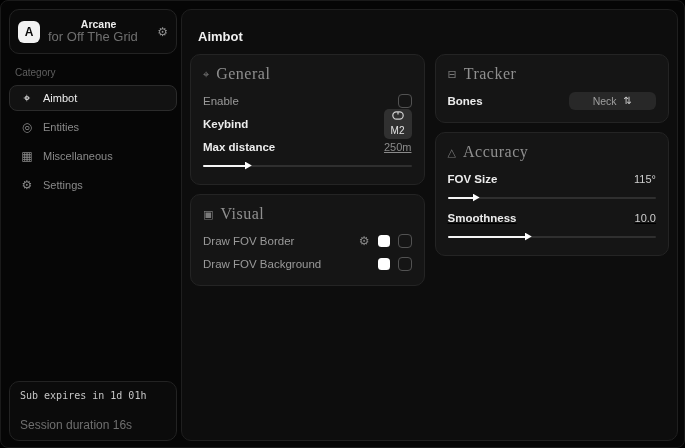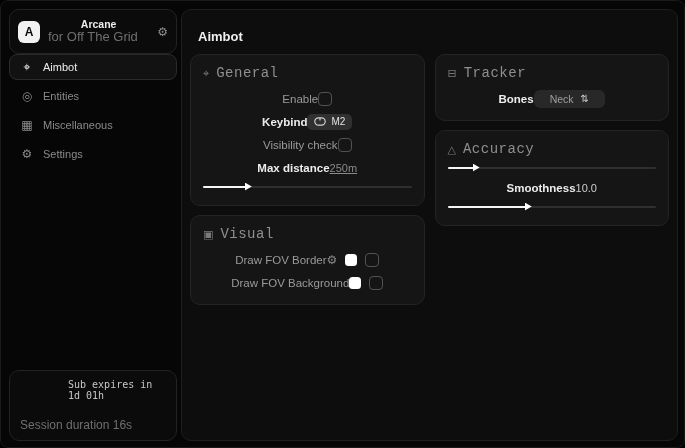--- a/index.html
+++ b/index.html
@@ -17,48 +17,48 @@
   .brand-gear { font-size:12px; color:#8f8f8f; font-family:"DejaVu Sans", sans-serif; cursor:default; }
 
   .category { margin:13px 0 7px 6px; font-size:10px; color:#5f5f5f; }
   .menu { display:flex; flex-direction:column; gap:3px; }
   .menu-item { display:flex; align-items:center; gap:9px; height:26px; padding:0 10px; border-radius:8px; border:1px solid transparent; color:#8a8a8a; font-size:11px; cursor:default; }
   .menu-item.active { background:#121212; border-color:#2b2b2b; color:#ededed; }
   .menu-icon { font-size:12px; width:14px; text-align:center; font-family:"DejaVu Sans", sans-serif; color:inherit; }
 
   .sidebar-spacer { flex:1; }
   .footer-card { border:1px solid #232323; border-radius:10px; padding:8px 10px; background:#0b0b0b; }
-  .footer-line1 { font-family:"DejaVu Sans Mono", monospace; font-size:10px; color:#c7c7c7;margin-left:48px; }
+  .footer-line1 { font-family:"DejaVu Sans Mono", monospace; font-size:10px; color:#c7c7c7; }
   .footer-line2 { margin-top:17px; font-size:12px; color:#6f6f6f; }
 
   
   .main { position:absolute; left:180px; top:8px; width:497px; height:432px; background:#0d0d0d; border:1px solid #1f1f1f; border-radius:10px; padding:8px; }
   .main-title { margin:11px 0 10px 8px; font-size:13px; font-weight:bold; color:#f0f0f0; }
   .columns { display:flex; gap:10px; }
   .col { display:flex; flex-direction:column; gap:9px; width:236px; }
 
   .card { background:#151515; border:1px solid #242424; border-radius:10px; padding:10px 12px; }
   .card-header { display:flex; align-items:center; gap:7px; margin-bottom:6px; }
   .card-header .hicon { font-size:11px; color:#7a7a7a; font-family:"DejaVu Sans", sans-serif; }
-  .card-header .hlabel { font-family:Liberation Mono, monospace; font-size:14px; color:#8f8f8f; letter-spacing:0.5px; }
-
-  .row { display:flex; align-items:center; justify-content:center; height:23px; }
+  .card-header .hlabel { font-family:Liberation Serif, serif; font-size:16px; color:#8f8f8f; letter-spacing:0.5px; }
+
+  .row { display:flex; align-items:center; justify-content:space-between; height:23px; }
   .lbl-dim { font-size:11.5px; color:#9a9a9a; }
   .lbl-bright { font-size:11.5px; color:#ececec; font-weight:600; }
   .val-dim { font-size:11px; color:#8a8a8a;text-decoration:underline; }
   .val-bright { font-size:11px; color:#cfcfcf; }
 
   .checkbox { width:14px; height:14px; border:1.5px solid #525252; border-radius:4px; background:transparent; cursor:pointer; }
   .controls { display:flex; align-items:center; gap:8px; }
   .swatch { width:12px; height:12px; border-radius:3.5px; background:#ffffff; cursor:pointer; }
   .row-gear { font-size:12px; color:#8a8a8a; font-family:"DejaVu Sans", sans-serif; cursor:pointer; }
 
-  .badge { display:inline-flex; align-items:center; gap:5px; background:#303030; border-radius:5px; padding:2.5px 7px; font-size:10px; color:#e3e3e3; cursor:pointer; }
-
-  .dropdown { display:inline-flex; align-items:center; gap:7px; background:#282828; border-radius:6px; padding:3px 16px; font-size:10.5px; color:#9f9f9f; cursor:pointer; }
+  .badge { display:inline-flex; align-items:center; gap:5px; background:#303030; border-radius:5px; padding:2.5px 7px; font-size:10px; color:#e3e3e3; cursor:pointer;flex-direction:column; }
+
+  .dropdown { display:inline-flex; align-items:center; gap:7px; background:#282828; border-radius:6px; padding:3px 24px; font-size:10.5px; color:#9f9f9f; cursor:pointer; }
   .dropdown .dicon { font-size:10px; color:#cfcfcf; font-family:"DejaVu Sans", sans-serif; }
 
   .slider { position:relative; height:9px; margin:3px 0 4px 0; cursor:pointer; }
   .slider .track { position:absolute; left:0; right:0; top:3.5px; height:2px; background:#2f2f2f; border-radius:1px; }
   .slider .fill { position:absolute; left:0; top:3.5px; height:2px; background:#f5f5f5; border-radius:1px; }
   .slider .thumb { position:absolute; top:0.5px; width:7px; height:8px; background:#ffffff; clip-path:polygon(0 0, 100% 50%, 0 100%); transform:translateX(-2px); }
 </style>
 </head>
 <body>
 
@@ -67,20 +67,21 @@
   <div class="sidebar">
     <div class="brand-card">
       <div class="logo">A</div>
       <div class="brand-text">
         <div class="brand-title">Arcane</div>
         <div class="brand-sub">for Off The Grid</div>
       </div>
       <span class="brand-gear">⚙</span>
     </div>
 
+    <div class="category">Category</div>
 
     <div class="menu">
       <div class="menu-item active">
         <span class="menu-icon">⌖</span>
         <span>Aimbot</span>
       </div>
       <div class="menu-item">
         <span class="menu-icon">◎</span>
         <span>Entities</span>
       </div>
@@ -122,24 +123,20 @@
             <span class="lbl-bright">Keybind</span>
             <span class="badge">
               <svg width="12" height="9" viewBox="0 0 12 9">
                   <rect x="0.8" y="0.8" width="10.4" height="7.4" rx="3.6" stroke="#d0d0d0" fill="none" stroke-width="1.2"></rect>
                   <line x1="6" y1="1" x2="6" y2="3.6" stroke="#d0d0d0" stroke-width="1.2"></line>
                 </svg>
               <span>M2</span>
             </span>
           </div>
           <div class="row">
-            <span class="lbl-dim">Visibility check</span>
-            <span class="checkbox"></span>
-          </div>
-          <div class="row">
             <span class="lbl-bright">Max distance</span>
             <span class="val-dim">250m</span>
           </div>
           <div class="slider">
             <div class="track"></div>
             <div class="fill" style="width: 21%;"></div>
             <div class="thumb" style="left: 21%;"></div>
           </div>
         </div>
 
@@ -180,26 +177,30 @@
               <span class="dicon">⇅</span>
             </span>
           </div>
         </div>
 
         <div class="card">
           <div class="card-header">
             <span class="hicon">△</span>
             <span class="hlabel">Accuracy</span>
           </div>
+          <div class="row">
+            <span class="lbl-bright">FOV Size</span>
+            <span class="val-bright">115°</span>
+          </div>
           <div class="slider">
             <div class="track"></div>
             <div class="fill" style="width: 13%;"></div>
             <div class="thumb" style="left: 13%;"></div>
           </div>
-          <div class="row" style="margin-top:4px;">
+          <div class="row" style="margin-top:4px;text-decoration:underline;">
             <span class="lbl-bright">Smoothness</span>
             <span class="val-bright">10.0</span>
           </div>
           <div class="slider">
             <div class="track"></div>
             <div class="fill" style="width: 38%;"></div>
             <div class="thumb" style="left: 38%;"></div>
           </div>
         </div>
       </div>

